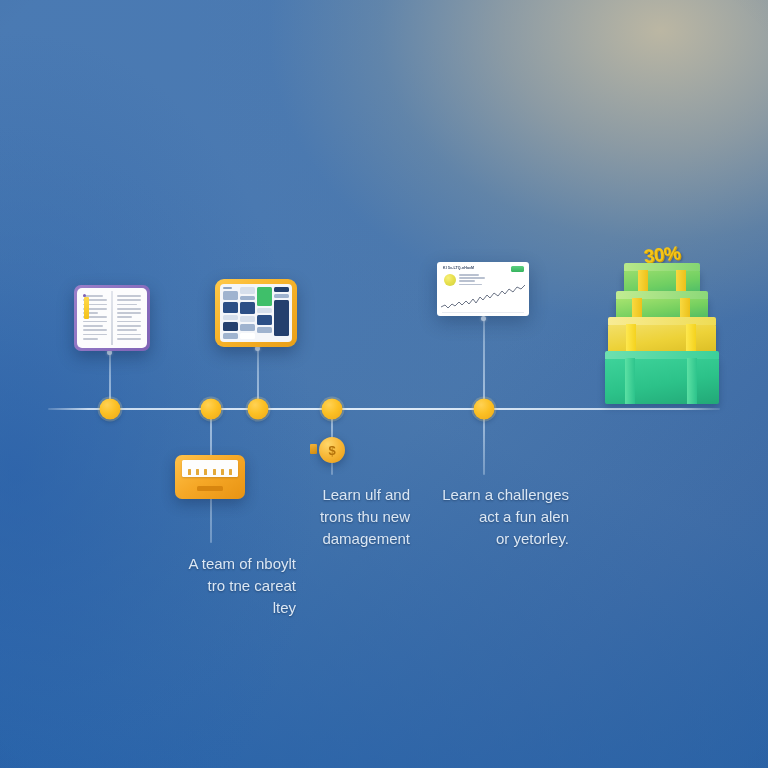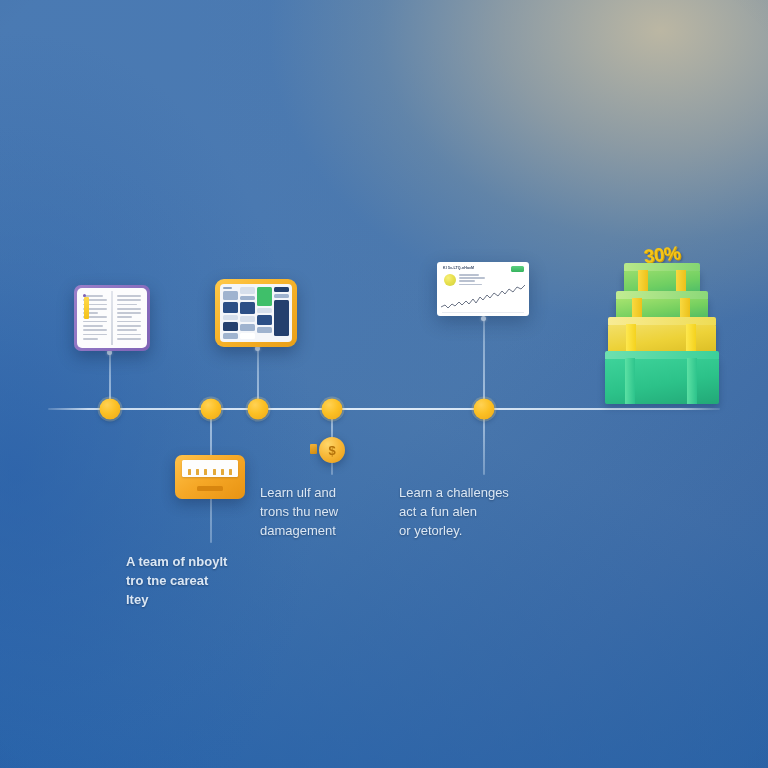--- a/index.html
+++ b/index.html
@@ -190,22 +190,22 @@
     background:linear-gradient(90deg,#ffd93e,#f3c016);
     opacity:0.95;
   }
   .money .topface{
     position:absolute;left:0;right:0;top:-7px;height:8px;border-radius:2px 2px 0 0;
   }
 
   
   .caption{
     position:absolute;transform:translateX(-50%);
-    text-align:left;color:#dbe7f4;
-    font-size:13px;line-height:1.45;
+    text-align:right;color:#dbe7f4;
+    font-size:15px;line-height:1.45;
     text-shadow:0 1px 2px rgba(10,30,60,0.45);
     white-space:pre-line;
   }
 </style>
 </head>
 <body>
 
 <div id="stage">
 
   <div class="bg-base"></div>
@@ -370,21 +370,21 @@
 
     <div class="tier" style="top:110px;">
       <div class="slab" style="width:114px;height:46px;background:linear-gradient(170deg,#3ed39a 0%,#2cc289 55%,#22a877 100%);">
         <div class="topface" style="background:linear-gradient(100deg,#6ee0b0,#3bd09a);"></div>
         <div class="strap" style="left:20px;background:linear-gradient(90deg,#5ee2a5,#2dc48c);"></div>
         <div class="strap" style="left:82px;background:linear-gradient(90deg,#5ee2a5,#2dc48c);"></div>
       </div>
     </div>
   </div>
 
-  <div class="caption" style="left:211px;top:553px;width:170px;font-weight:bold;">A team of nboylt
+  <div class="caption" style="left:211px;top:553px;width:170px;">A team of nboylt
 tro tne careat
 ltey</div>
   <div class="caption" style="left:335px;top:484px;width:150px;">Learn ulf and
 trons thu new
 damagement</div>
   <div class="caption" style="left:484px;top:484px;width:170px;">Learn a challenges
 act a fun alen
 or yetorley.</div>
 
 </div>

